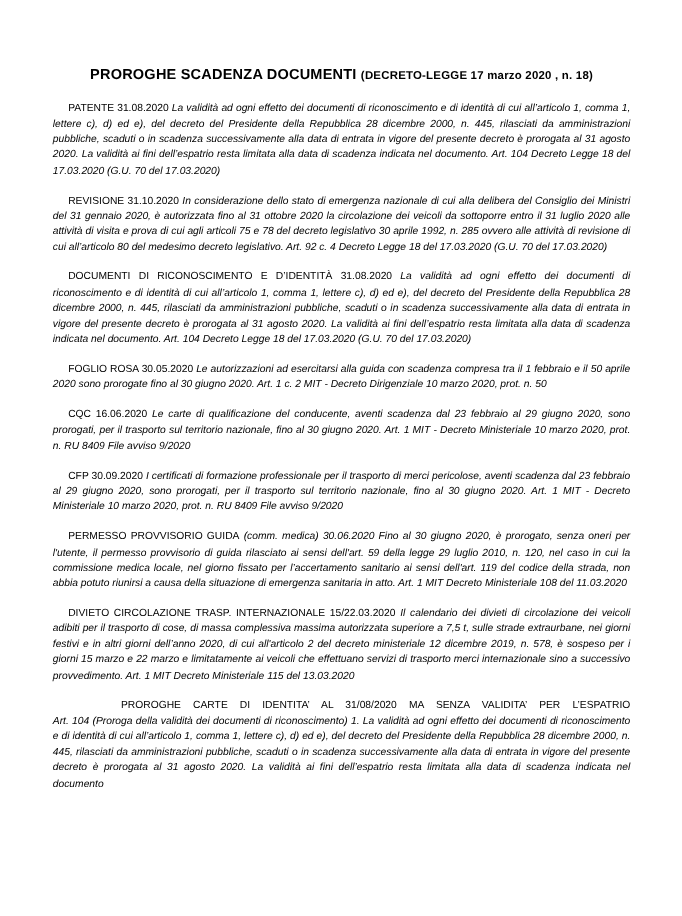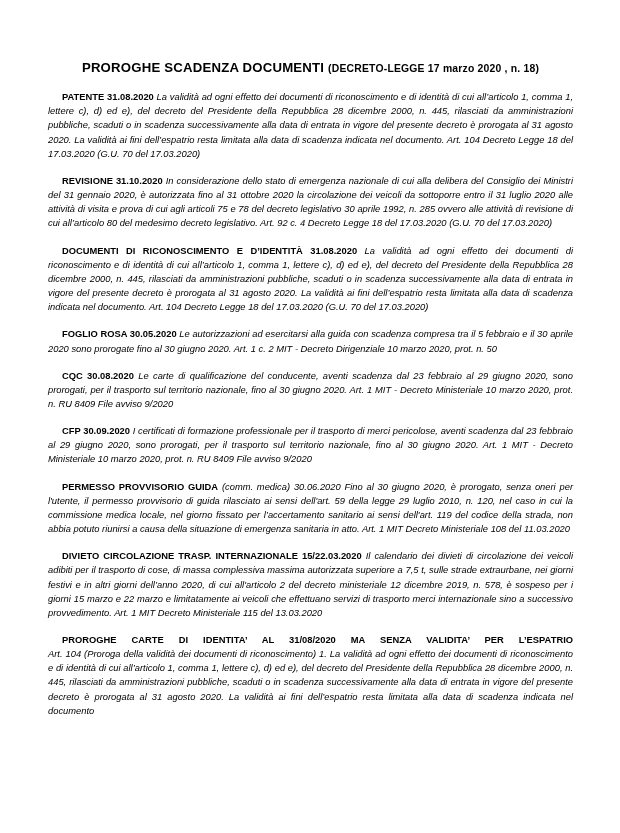--- a/index.html
+++ b/index.html
@@ -48,32 +48,33 @@
     font-size: 9.35px;
     line-height: 14.15px;
     text-align: justify;
     text-justify: inter-word;
     hyphens: none;
   }
   .section:first-of-type {
     padding-top: 15px;
   }
   .section .lead {
-    font-weight: bold;
+    font-weight: normal;
     padding-left: 14px;
   }
   .section .body-text {
     font-weight: normal;
     font-style: italic;
   }
   
   .section.full-head .lead {
     display: block;
     text-align: justify;
     text-align-last: justify;
+    margin-left: 48px;
   }
 </style>
 </head>
 <body>
 
 <div class="page">
 
   <h1 class="doc-title">
     <span class="title-main">PROROGHE SCADENZA DOCUMENTI </span><span class="title-sub">(DECRETO-LEGGE 17 marzo 2020 , n. 18)</span>
   </h1>
@@ -84,25 +85,25 @@
 
   <p class="section">
     <span class="lead">REVISIONE 31.10.2020</span><span class="body-text"> In considerazione dello stato di emergenza nazionale di cui alla delibera del Consiglio dei Ministri del 31 gennaio 2020, è autorizzata fino al 31 ottobre 2020 la circolazione dei veicoli da sottoporre entro il 31 luglio 2020 alle attività di visita e prova di cui agli articoli 75 e 78 del decreto legislativo 30 aprile 1992, n. 285 ovvero alle attività di revisione di cui all’articolo 80 del medesimo decreto legislativo. Art. 92 c. 4 Decreto Legge 18 del 17.03.2020 (G.U. 70 del 17.03.2020)</span>
   </p>
 
   <p class="section">
     <span class="lead">DOCUMENTI DI RICONOSCIMENTO E D’IDENTITÀ 31.08.2020</span><span class="body-text"> La validità ad ogni effetto dei documenti di riconoscimento e di identità di cui all’articolo 1, comma 1, lettere c), d) ed e), del decreto del Presidente della Repubblica 28 dicembre 2000, n. 445, rilasciati da amministrazioni pubbliche, scaduti o in scadenza successivamente alla data di entrata in vigore del presente decreto è prorogata al 31 agosto 2020. La validità ai fini dell’espatrio resta limitata alla data di scadenza indicata nel documento. Art. 104 Decreto Legge 18 del 17.03.2020 (G.U. 70 del 17.03.2020)</span>
   </p>
 
   <p class="section">
-    <span class="lead">FOGLIO ROSA 30.05.2020</span><span class="body-text"> Le autorizzazioni ad esercitarsi alla guida con scadenza compresa tra il 5 febbraio e il 30 aprile 2020 sono prorogate fino al 30 giugno 2020. Art. 1 c. 2 MIT - Decreto Dirigenziale 10 marzo 2020, prot. n. 50</span>
+    <span class="lead">FOGLIO ROSA 30.05.2020</span><span class="body-text"> Le autorizzazioni ad esercitarsi alla guida con scadenza compresa tra il 1 febbraio e il 50 aprile 2020 sono prorogate fino al 30 giugno 2020. Art. 1 c. 2 MIT - Decreto Dirigenziale 10 marzo 2020, prot. n. 50</span>
   </p>
 
   <p class="section">
-    <span class="lead">CQC 30.08.2020</span><span class="body-text"> Le carte di qualificazione del conducente, aventi scadenza dal 23 febbraio al 29 giugno 2020, sono prorogati, per il trasporto sul territorio nazionale, fino al 30 giugno 2020. Art. 1 MIT - Decreto Ministeriale 10 marzo 2020, prot. n. RU 8409 File avviso 9/2020</span>
+    <span class="lead">CQC 16.06.2020</span><span class="body-text"> Le carte di qualificazione del conducente, aventi scadenza dal 23 febbraio al 29 giugno 2020, sono prorogati, per il trasporto sul territorio nazionale, fino al 30 giugno 2020. Art. 1 MIT - Decreto Ministeriale 10 marzo 2020, prot. n. RU 8409 File avviso 9/2020</span>
   </p>
 
   <p class="section">
     <span class="lead">CFP  30.09.2020</span><span class="body-text"> I certificati di formazione professionale per il trasporto di merci pericolose, aventi scadenza dal 23 febbraio al 29 giugno 2020, sono prorogati, per il trasporto sul territorio nazionale, fino al 30 giugno 2020. Art. 1 MIT - Decreto Ministeriale 10 marzo 2020, prot. n. RU 8409 File avviso 9/2020</span>
   </p>
 
   <p class="section">
     <span class="lead">PERMESSO PROVVISORIO GUIDA</span><span class="body-text"> (comm. medica) 30.06.2020 Fino al 30 giugno 2020, è prorogato, senza oneri per l'utente, il permesso provvisorio di guida rilasciato ai sensi dell'art. 59 della legge 29 luglio 2010, n. 120, nel caso in cui la commissione medica locale, nel giorno fissato per l’accertamento sanitario ai sensi dell'art. 119 del codice della strada, non abbia potuto riunirsi a causa della situazione di emergenza sanitaria in atto. Art. 1 MIT Decreto Ministeriale 108 del 11.03.2020</span>
   </p>
 

